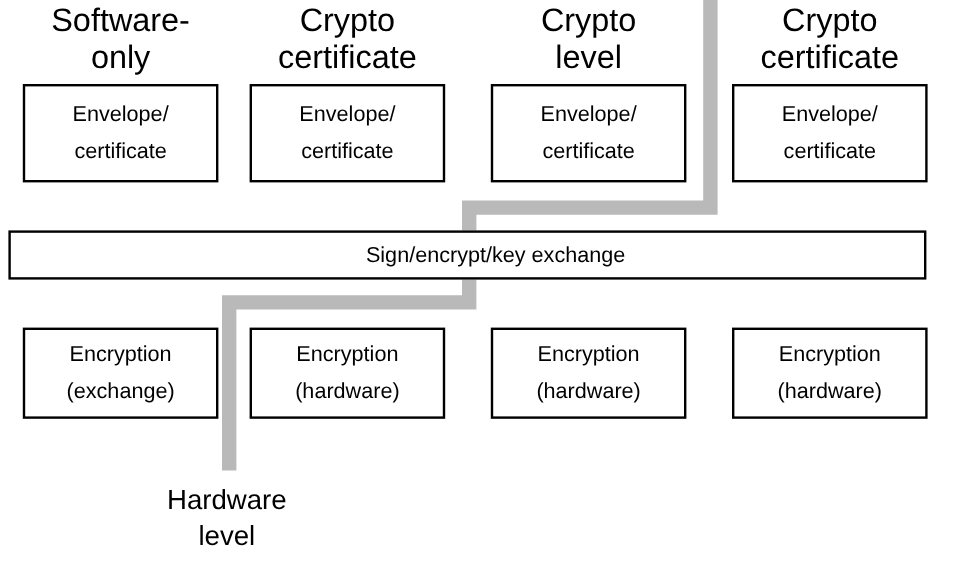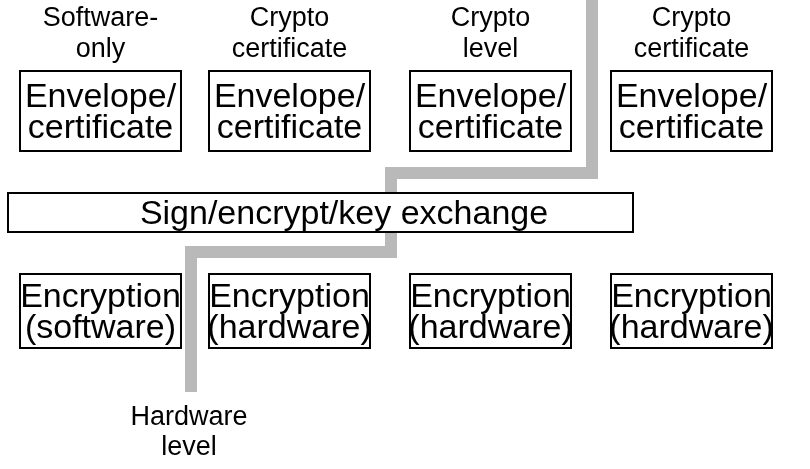--- a/index.html
+++ b/index.html
@@ -32,30 +32,30 @@
     position:absolute;top:2px;width:163px;z-index:2;
     text-align:center;font-size:27px;line-height:31px;
     white-space:nowrap;
   }
   .box{
     position:absolute;z-index:2;box-sizing:border-box;
     background:var(--background);
     border:2px solid var(--box-border);
     display:flex;flex-direction:column;
     justify-content:center;align-items:center;
-    font-size:34px;line-height:31px;text-align:center;
+    font-size:18px;line-height:31px;text-align:center;
     white-space:nowrap;
   }
   .row1{top:70px;width:163px;height:82px;}
   .row3{top:273px;width:163px;height:76px;}
   .c1{left:19px;} .c2{left:208px;} .c3{left:409px;} .c4{left:610px;}
-  .sign{left:7px;top:192px;width:627px;height:41px;padding-left:47px;}
+  .sign{left:7px;top:192px;width:765px;height:41px;padding-left:47px;}
   .hwlabel{
     position:absolute;left:109px;top:401px;width:160px;z-index:2;
-    text-align:center;font-size:27px;line-height:30px;white-space:nowrap;
+    text-align:center;font-size:23px;line-height:30px;white-space:nowrap;
   }
 </style>
 </head>
 <body>
 
 <div class="stage">
 
   <svg class="boundary-svg" width="810" height="469" viewBox="0 0 810 469">
     <polyline points="592,0 592,173 391,173 391,252 191,252 191,392"></polyline>
   </svg>
@@ -93,21 +93,21 @@
     <div>Envelope/</div>
     <div>certificate</div>
   </div>
 
   <div class="box sign">
     <div>Sign/encrypt/key exchange</div>
   </div>
 
   <div class="box row3 c1">
     <div>Encryption</div>
-    <div>(software)</div>
+    <div>(exchange)</div>
   </div>
   <div class="box row3 c2">
     <div>Encryption</div>
     <div>(hardware)</div>
   </div>
   <div class="box row3 c3">
     <div>Encryption</div>
     <div>(hardware)</div>
   </div>
   <div class="box row3 c4">

